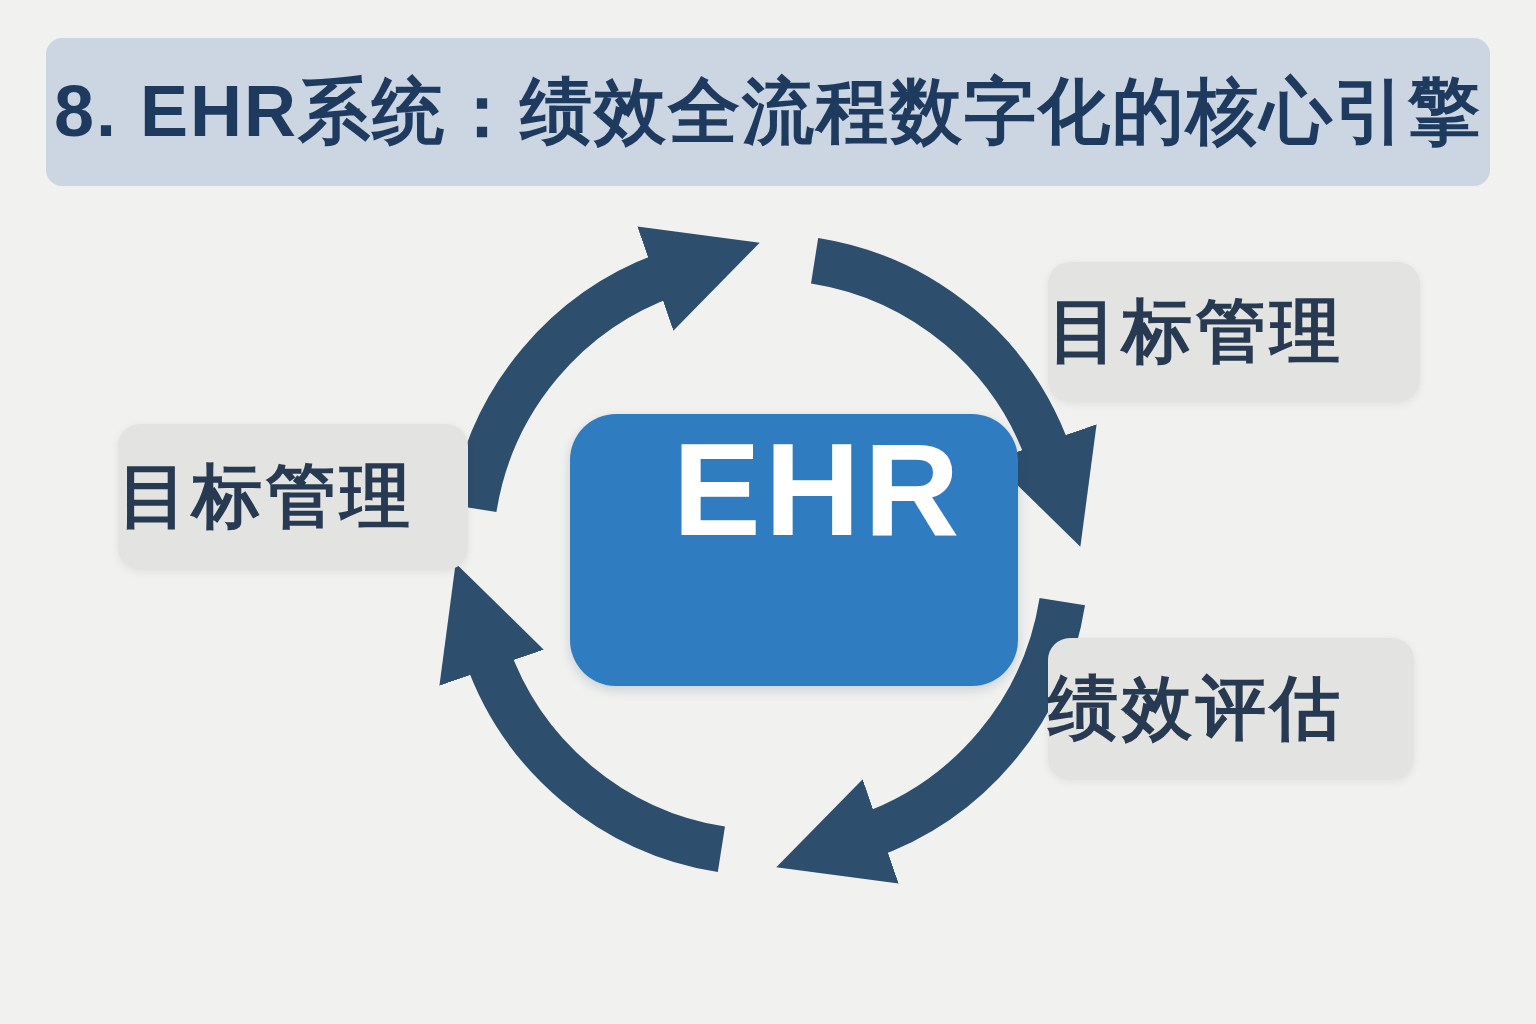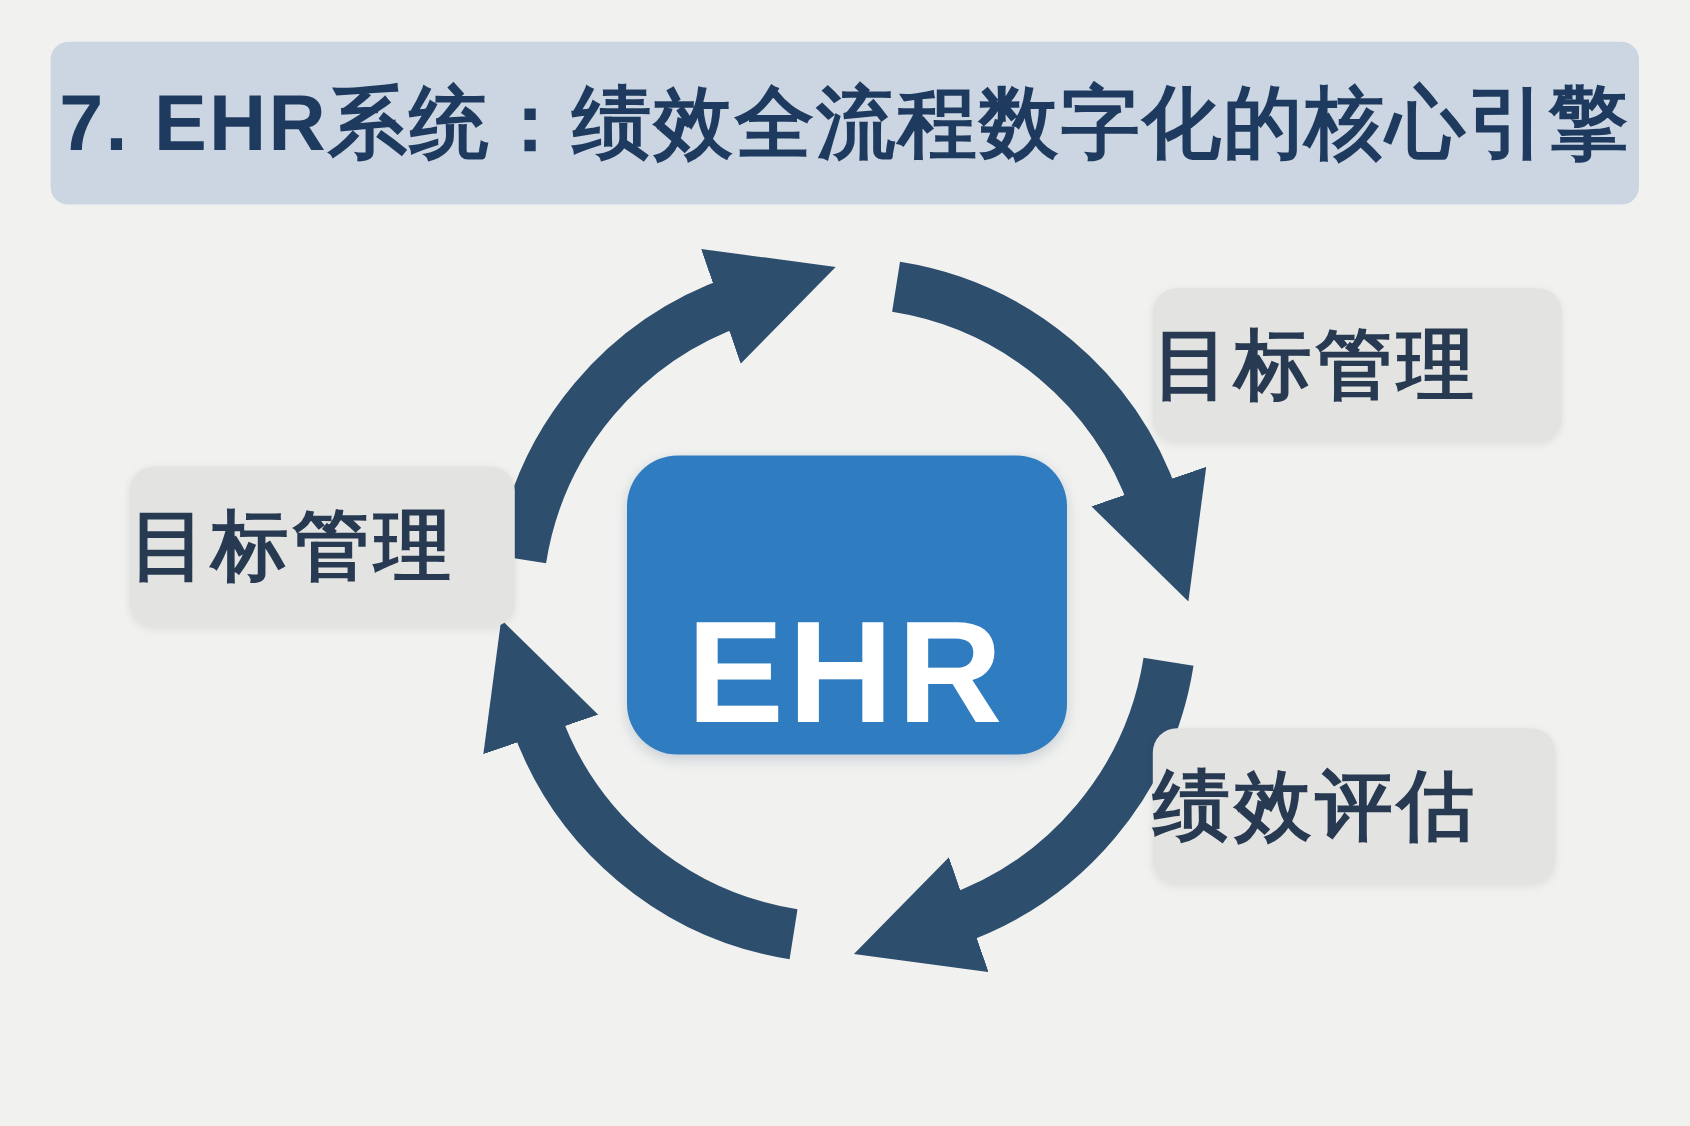--- a/index.html
+++ b/index.html
@@ -19,49 +19,50 @@
   .title-text {
     font-size: 72px; font-weight: 800; color: var(--title-text, #1e3a5f);
     letter-spacing: 2px; white-space: nowrap;
   }
 
   .cycle-svg { position: absolute; left: 0; top: 0; }
 
   .ehr-box {
     position: absolute; left: 570px; top: 414px; width: 400px; height: 272px;
     background: var(--center-bg, #2f7cc1); border-radius: 46px;
-    display: flex; align-items: flex-end; justify-content: center;
+    display: flex; align-items: flex-start; justify-content: center;
     box-shadow: 0 4px 12px rgba(30, 58, 95, 0.18);
+    padding-left: 48px;
   }
   .ehr-text {
     font-size: 132px; font-weight: 800; letter-spacing: 4px;
     color: var(--center-text, #ffffff);
   }
 
   .node {
     position: absolute; background: var(--node-bg, #e3e4e2); border-radius: 22px;
     display: flex; align-items: center; 
     box-shadow: 0 2px 8px rgba(0, 0, 0, 0.07);
   }
   .node span {
     font-size: 70px; font-weight: 800; letter-spacing: 4px;
     color: var(--node-text, #273a52); white-space: nowrap;
   }
   .node-goal     { left: 1048px; top: 262px; width: 372px; height: 140px; }
-  .node-eval     { left: 1048px; top: 662px; width: 366px; height: 142px; }
+  .node-eval     { left: 1048px; top: 638px; width: 366px; height: 142px; }
   .node-data     { left: 198px;  top: 770px; width: 372px; height: 150px; }
   .node-training { left: 118px;  top: 424px; width: 350px; height: 146px; }
 </style>
 </head>
 <body>
 
 <div class="stage">
 
   <div class="title-bar">
-    <div class="title-text">7. EHR系统：绩效全流程数字化的核心引擎</div>
+    <div class="title-text">8. EHR系统：绩效全流程数字化的核心引擎</div>
   </div>
 
   <svg class="cycle-svg" width="1536" height="1024" viewBox="0 0 1536 1024" aria-hidden="true">
     <defs>
       <marker id="arrowhead" viewBox="0 0 10 10" refX="1.5" refY="5" markerWidth="2.4" markerHeight="2.4" orient="auto">
         <path d="M0,0 L10,5 L0,10 Z" fill="var(--arrow, #2e4e6e)"></path>
       </marker>
     </defs>
     <g stroke="var(--arrow, #2e4e6e)" stroke-width="46" fill="none">
       <path d="M 473.7 508.4 A 298 298 0 0 1 671.0 273.2" marker-end="url(#arrowhead)"></path>

